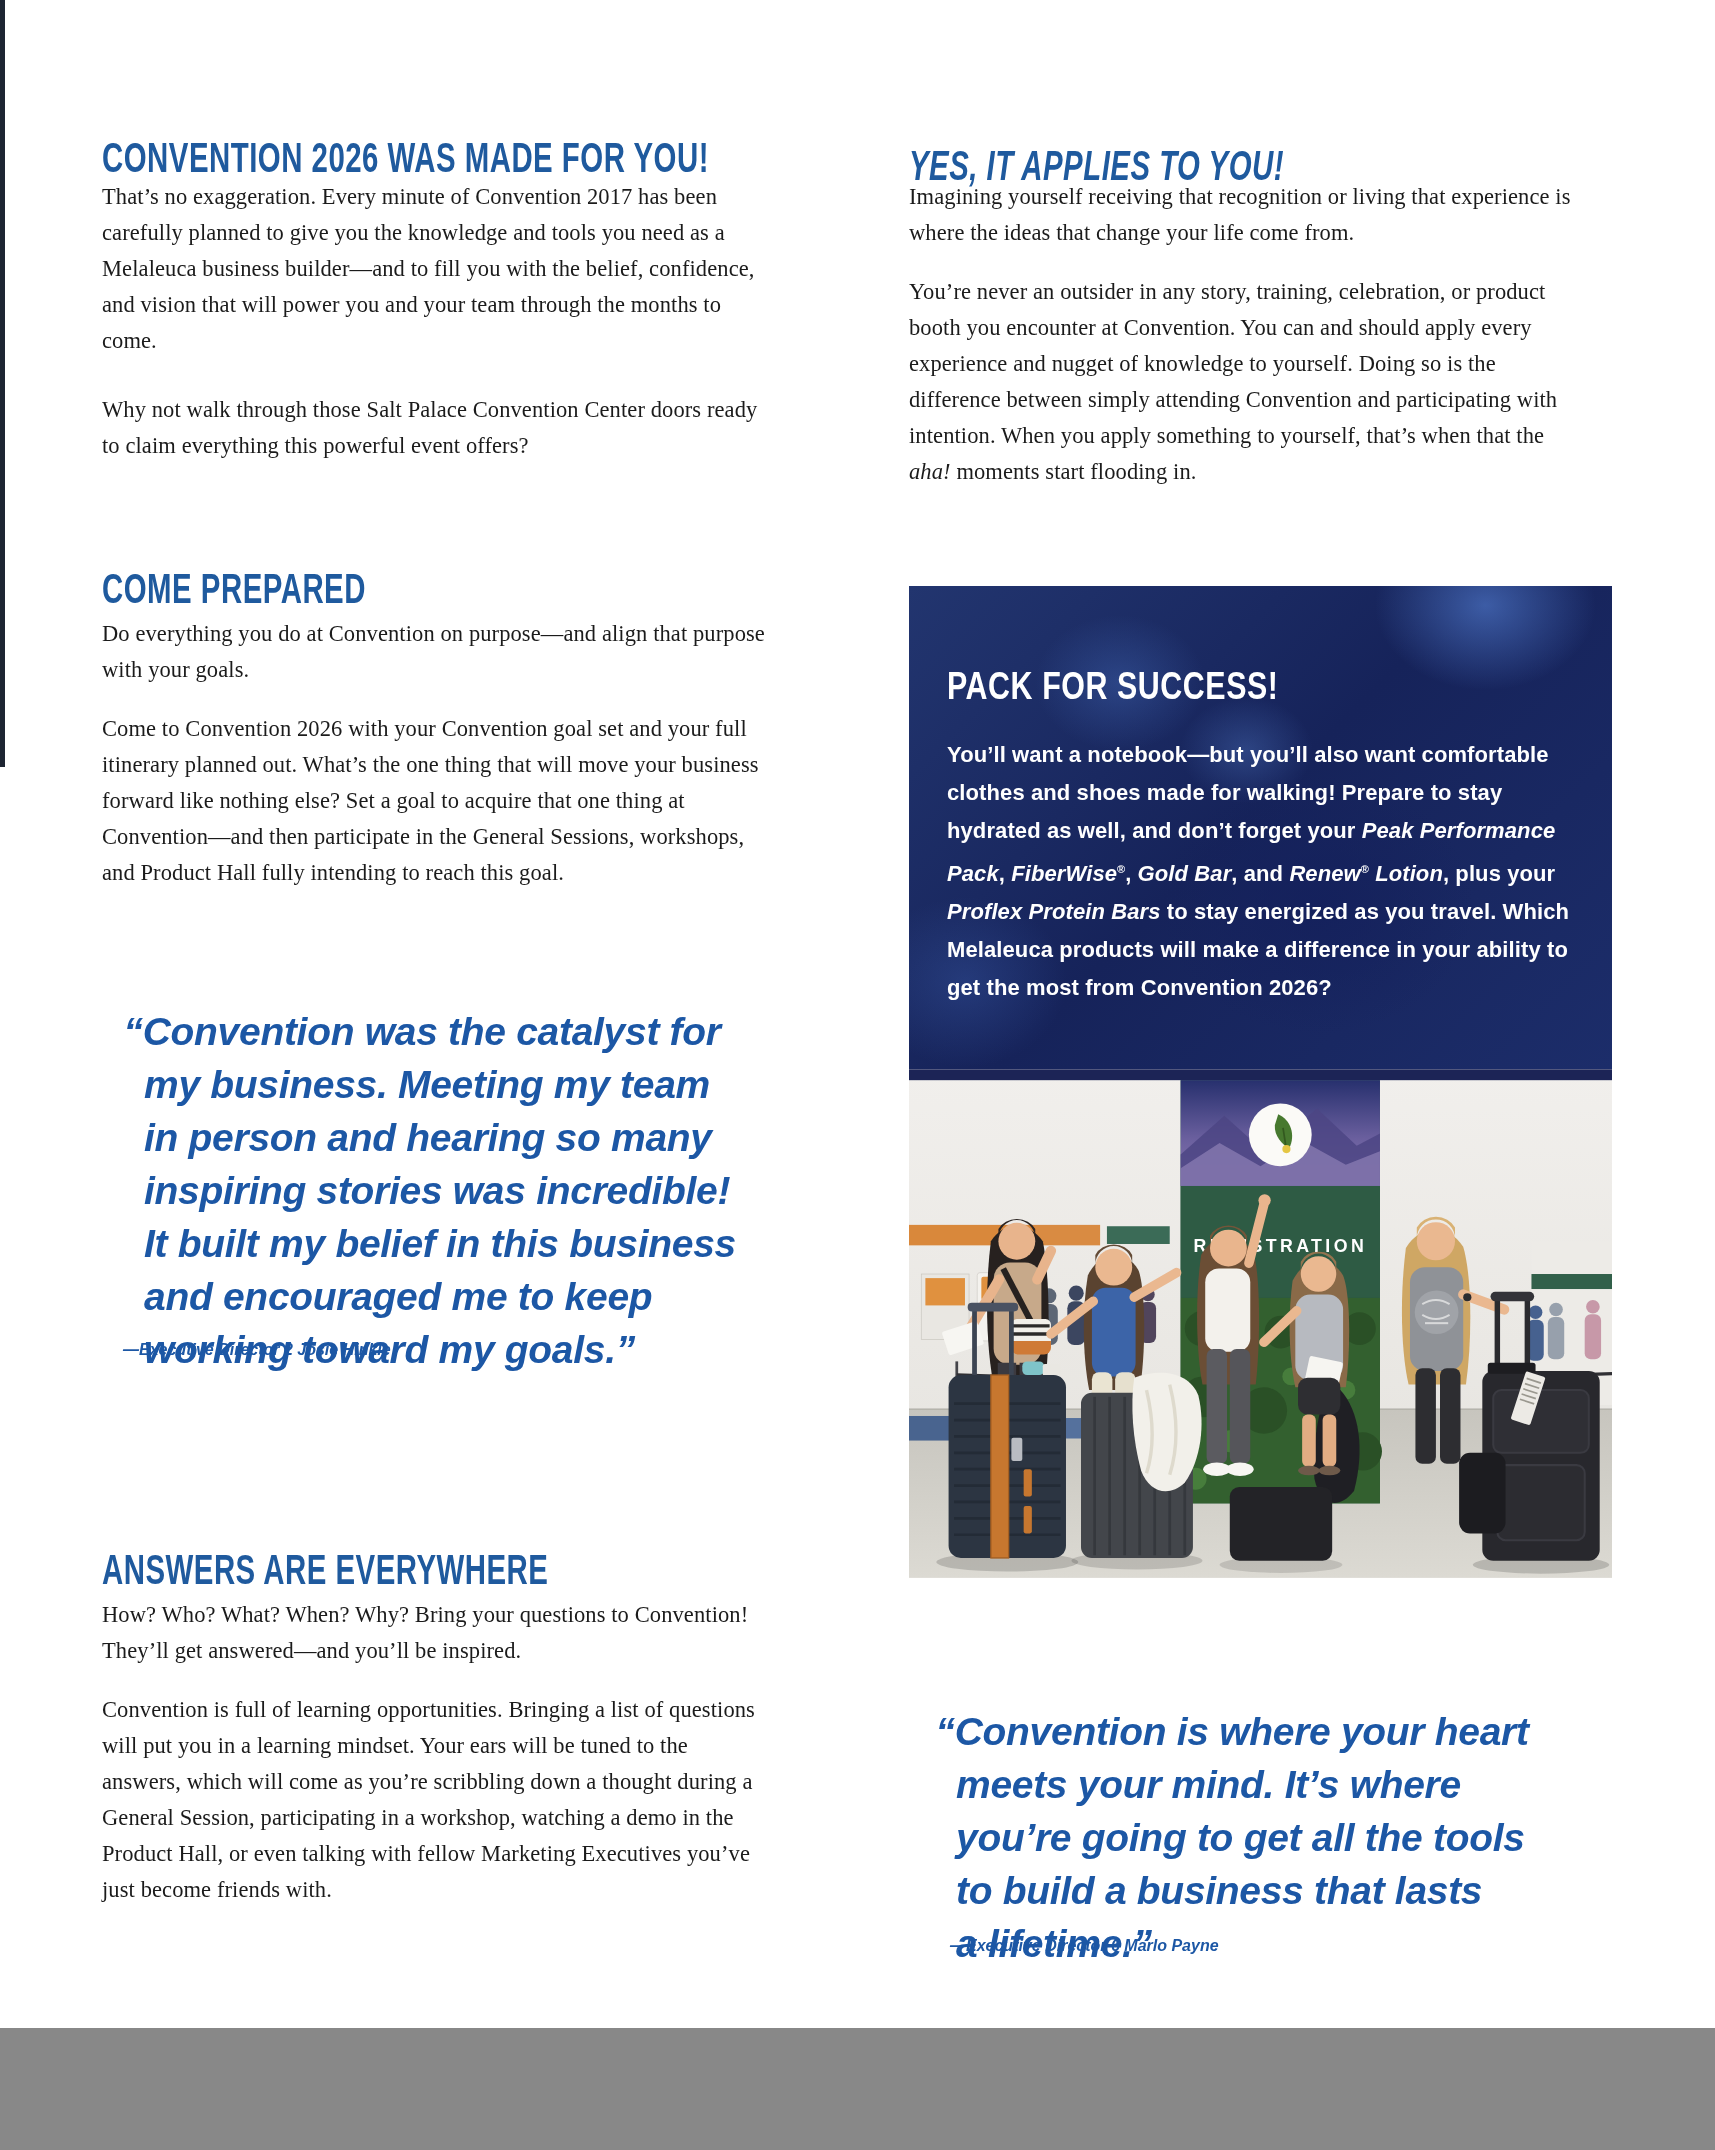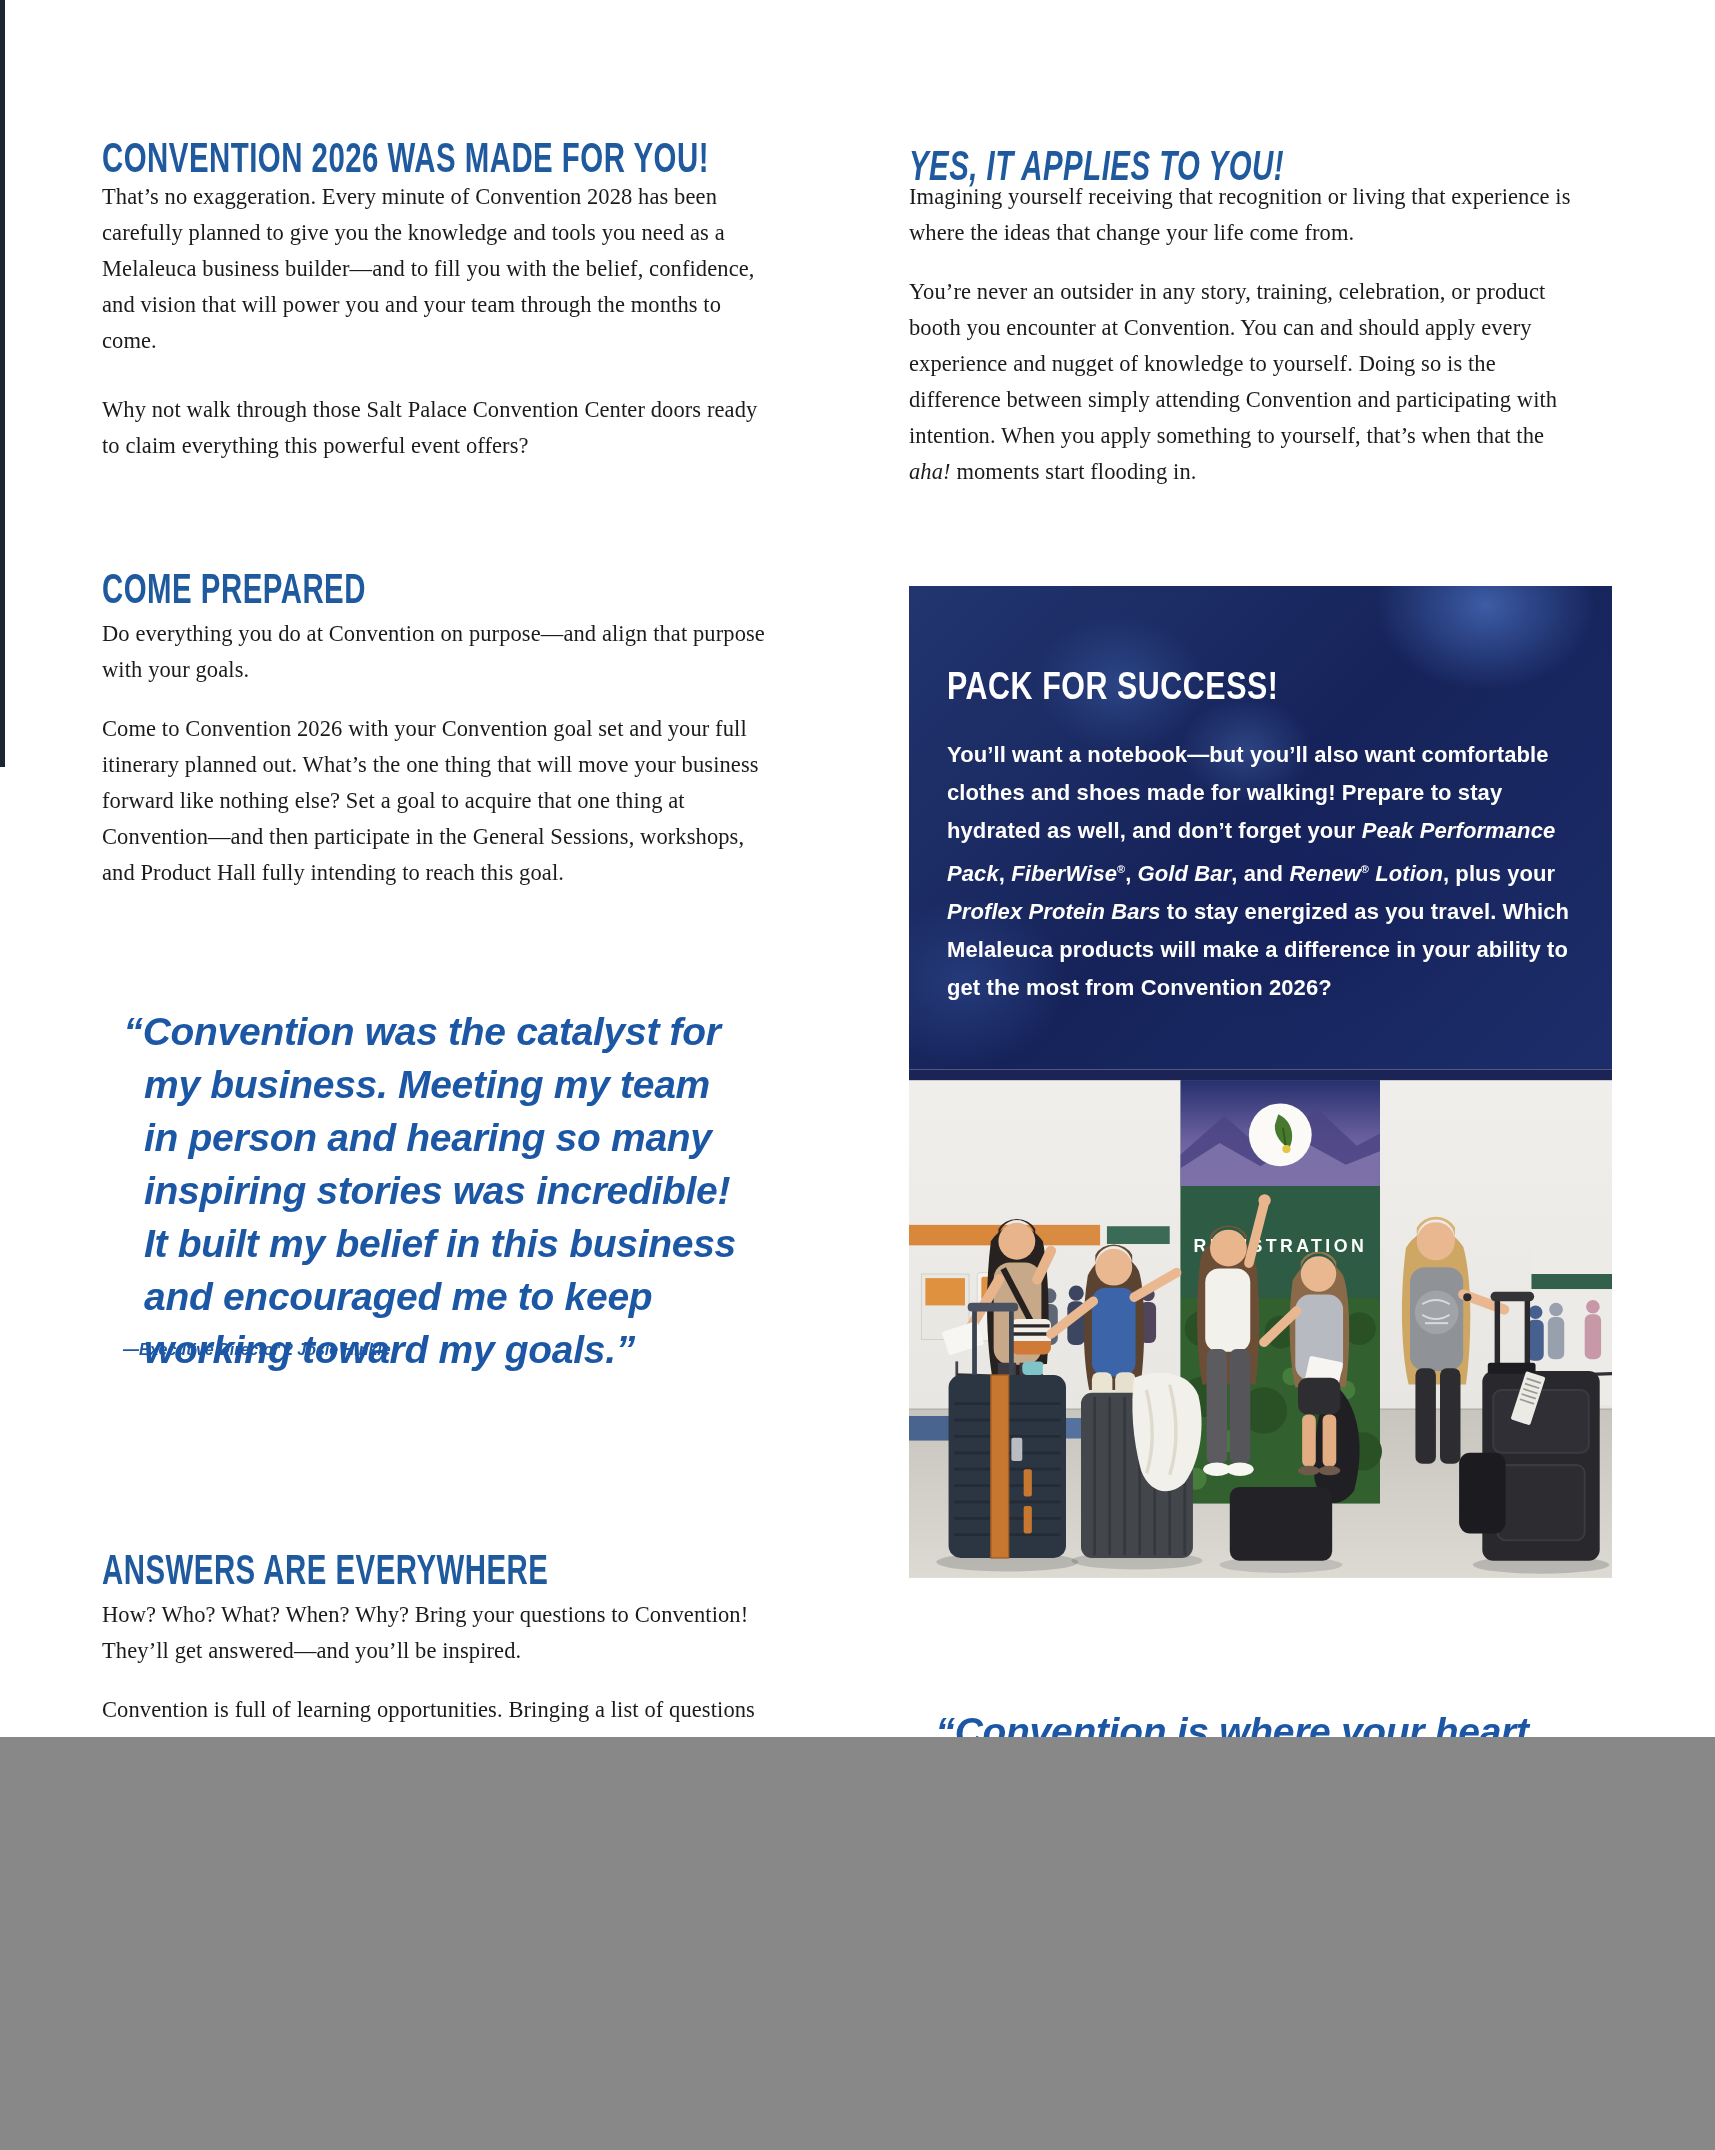--- a/index.html
+++ b/index.html
@@ -7,21 +7,21 @@
     --quote-blue:#1c57a5;
     --body-text:#1b1b1b;
     --box-text:#ffffff;
     --edge-bar:#1d2532;
     --footer-text:#3a3a3a;
     --page-number:#0d0d0d;
     --page-bg:#ffffff;
   }
   html,body{margin:0;padding:0;background:#888;}
   .page{
-    position:relative;width:1715px;height:1737px;background:var(--page-bg);
+    position:relative;width:1715px;height:2028px;background:var(--page-bg);
     overflow:hidden;font-family:"Liberation Serif","DejaVu Serif",serif;
   }
   .abs{position:absolute;}
   .edge-bar{left:0;top:0;width:4.8px;height:767px;background:var(--edge-bar);}
   .hd{
     font-family:"Liberation Sans","DejaVu Sans",sans-serif;font-weight:800;
     color:var(--heading-blue);font-size:42px;line-height:1;white-space:nowrap;
     letter-spacing:0.7px;
   }
   .hd .cond{display:inline-block;transform:scaleX(0.70);transform-origin:0 50%;}
@@ -76,21 +76,21 @@
 </style>
 </head>
 <body>
 
 <div class="page">
 
   <div class="abs edge-bar"></div>
 
   <h2 class="abs hd" style="left:102px;top:102px;"><span class="cond">CONVENTION 2026 WAS MADE FOR YOU!</span></h2>
 
-  <p class="abs body-p w-left" style="left:102px;top:156px;">That’s no exaggeration. Every minute of Convention 2028 has been carefully planned to give you the knowledge and tools you need as a Melaleuca business builder—and to fill you with the belief, confidence, and vision that will power you and your team through the months to come.</p>
+  <p class="abs body-p w-left" style="left:102px;top:156px;">That’s no exaggeration. Every minute of Convention 2017 has been carefully planned to give you the knowledge and tools you need as a Melaleuca business builder—and to fill you with the belief, confidence, and vision that will power you and your team through the months to come.</p>
   <p class="abs body-p w-left" style="left:102px;top:369px;">Why not walk through those Salt Palace Convention Center doors ready to claim everything this powerful event offers?</p>
 
   <h2 class="abs hd" style="left:102px;top:533px;"><span class="cond">COME PREPARED</span></h2>
 
   <p class="abs body-p w-left" style="left:102px;top:593px;">Do everything you do at Convention on purpose—and align that purpose with your goals.</p>
   <p class="abs body-p w-left" style="left:102px;top:688px;">Come to Convention 2026 with your Convention goal set and your full itinerary planned out. What’s the one thing that will move your business forward like nothing else? Set a goal to acquire that one thing at Convention—and then participate in the General Sessions, workshops, and Product Hall fully intending to reach this goal.</p>
 
   <blockquote class="abs quote" style="left:106px;top:952px;width:683px;margin:0;">
     <span class="qtext">“Convention was the catalyst for
 my business. Meeting my team

